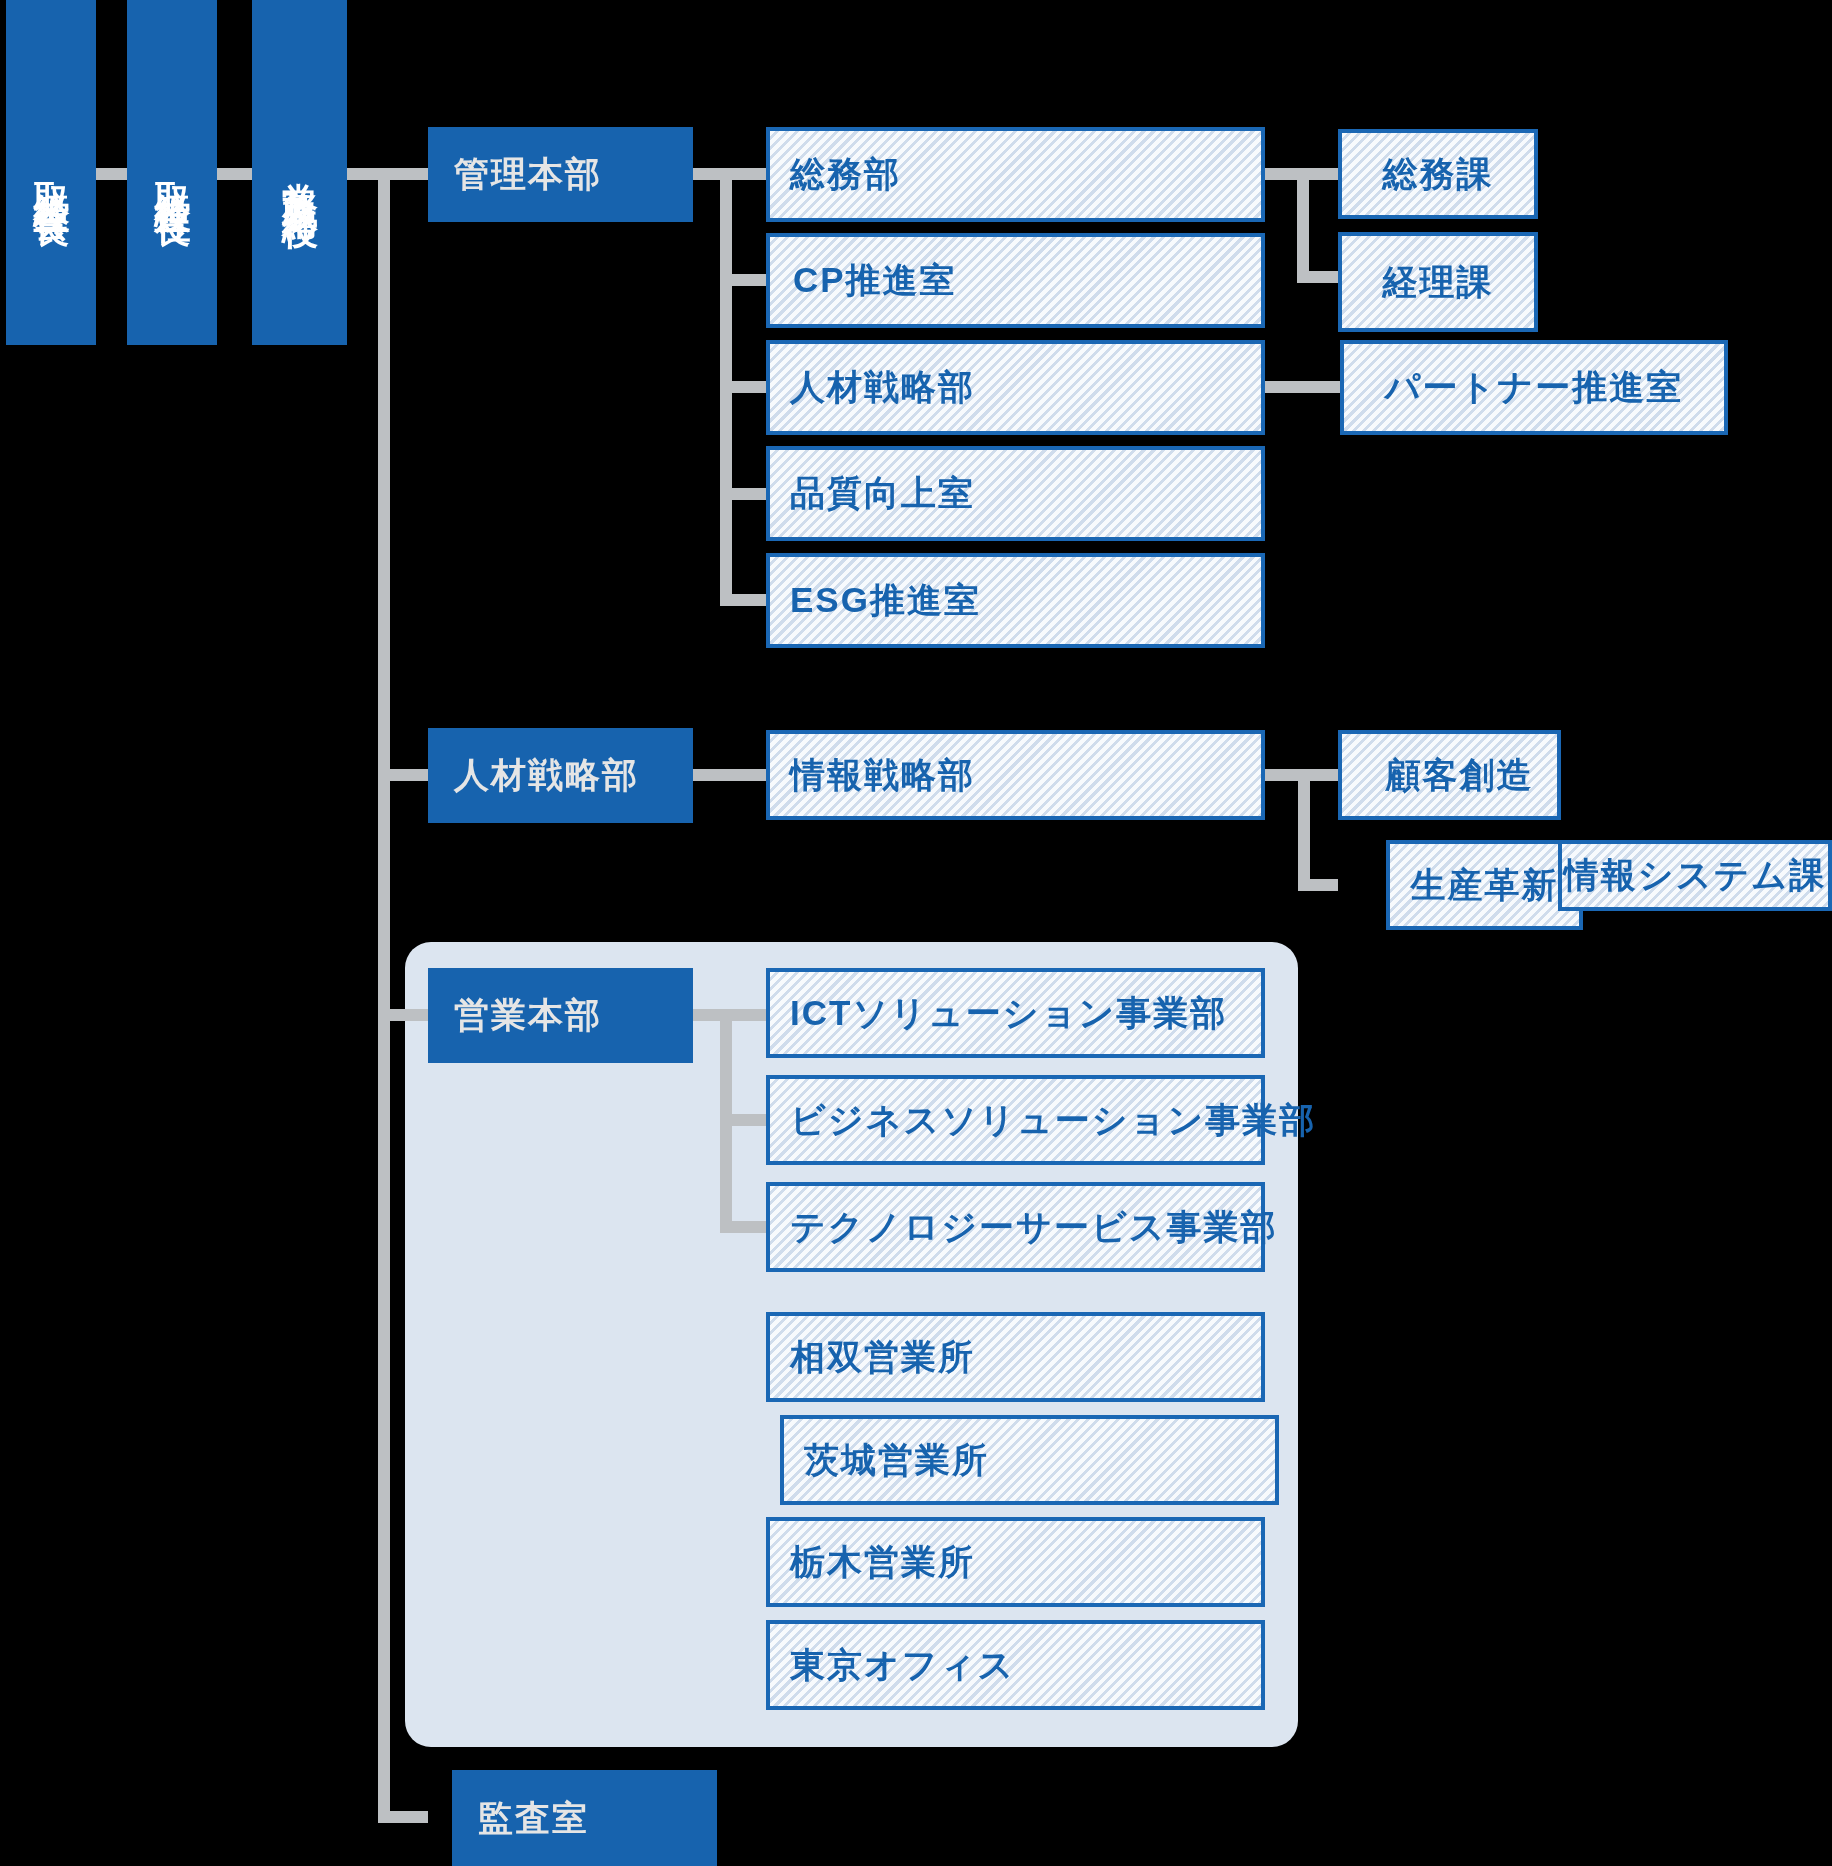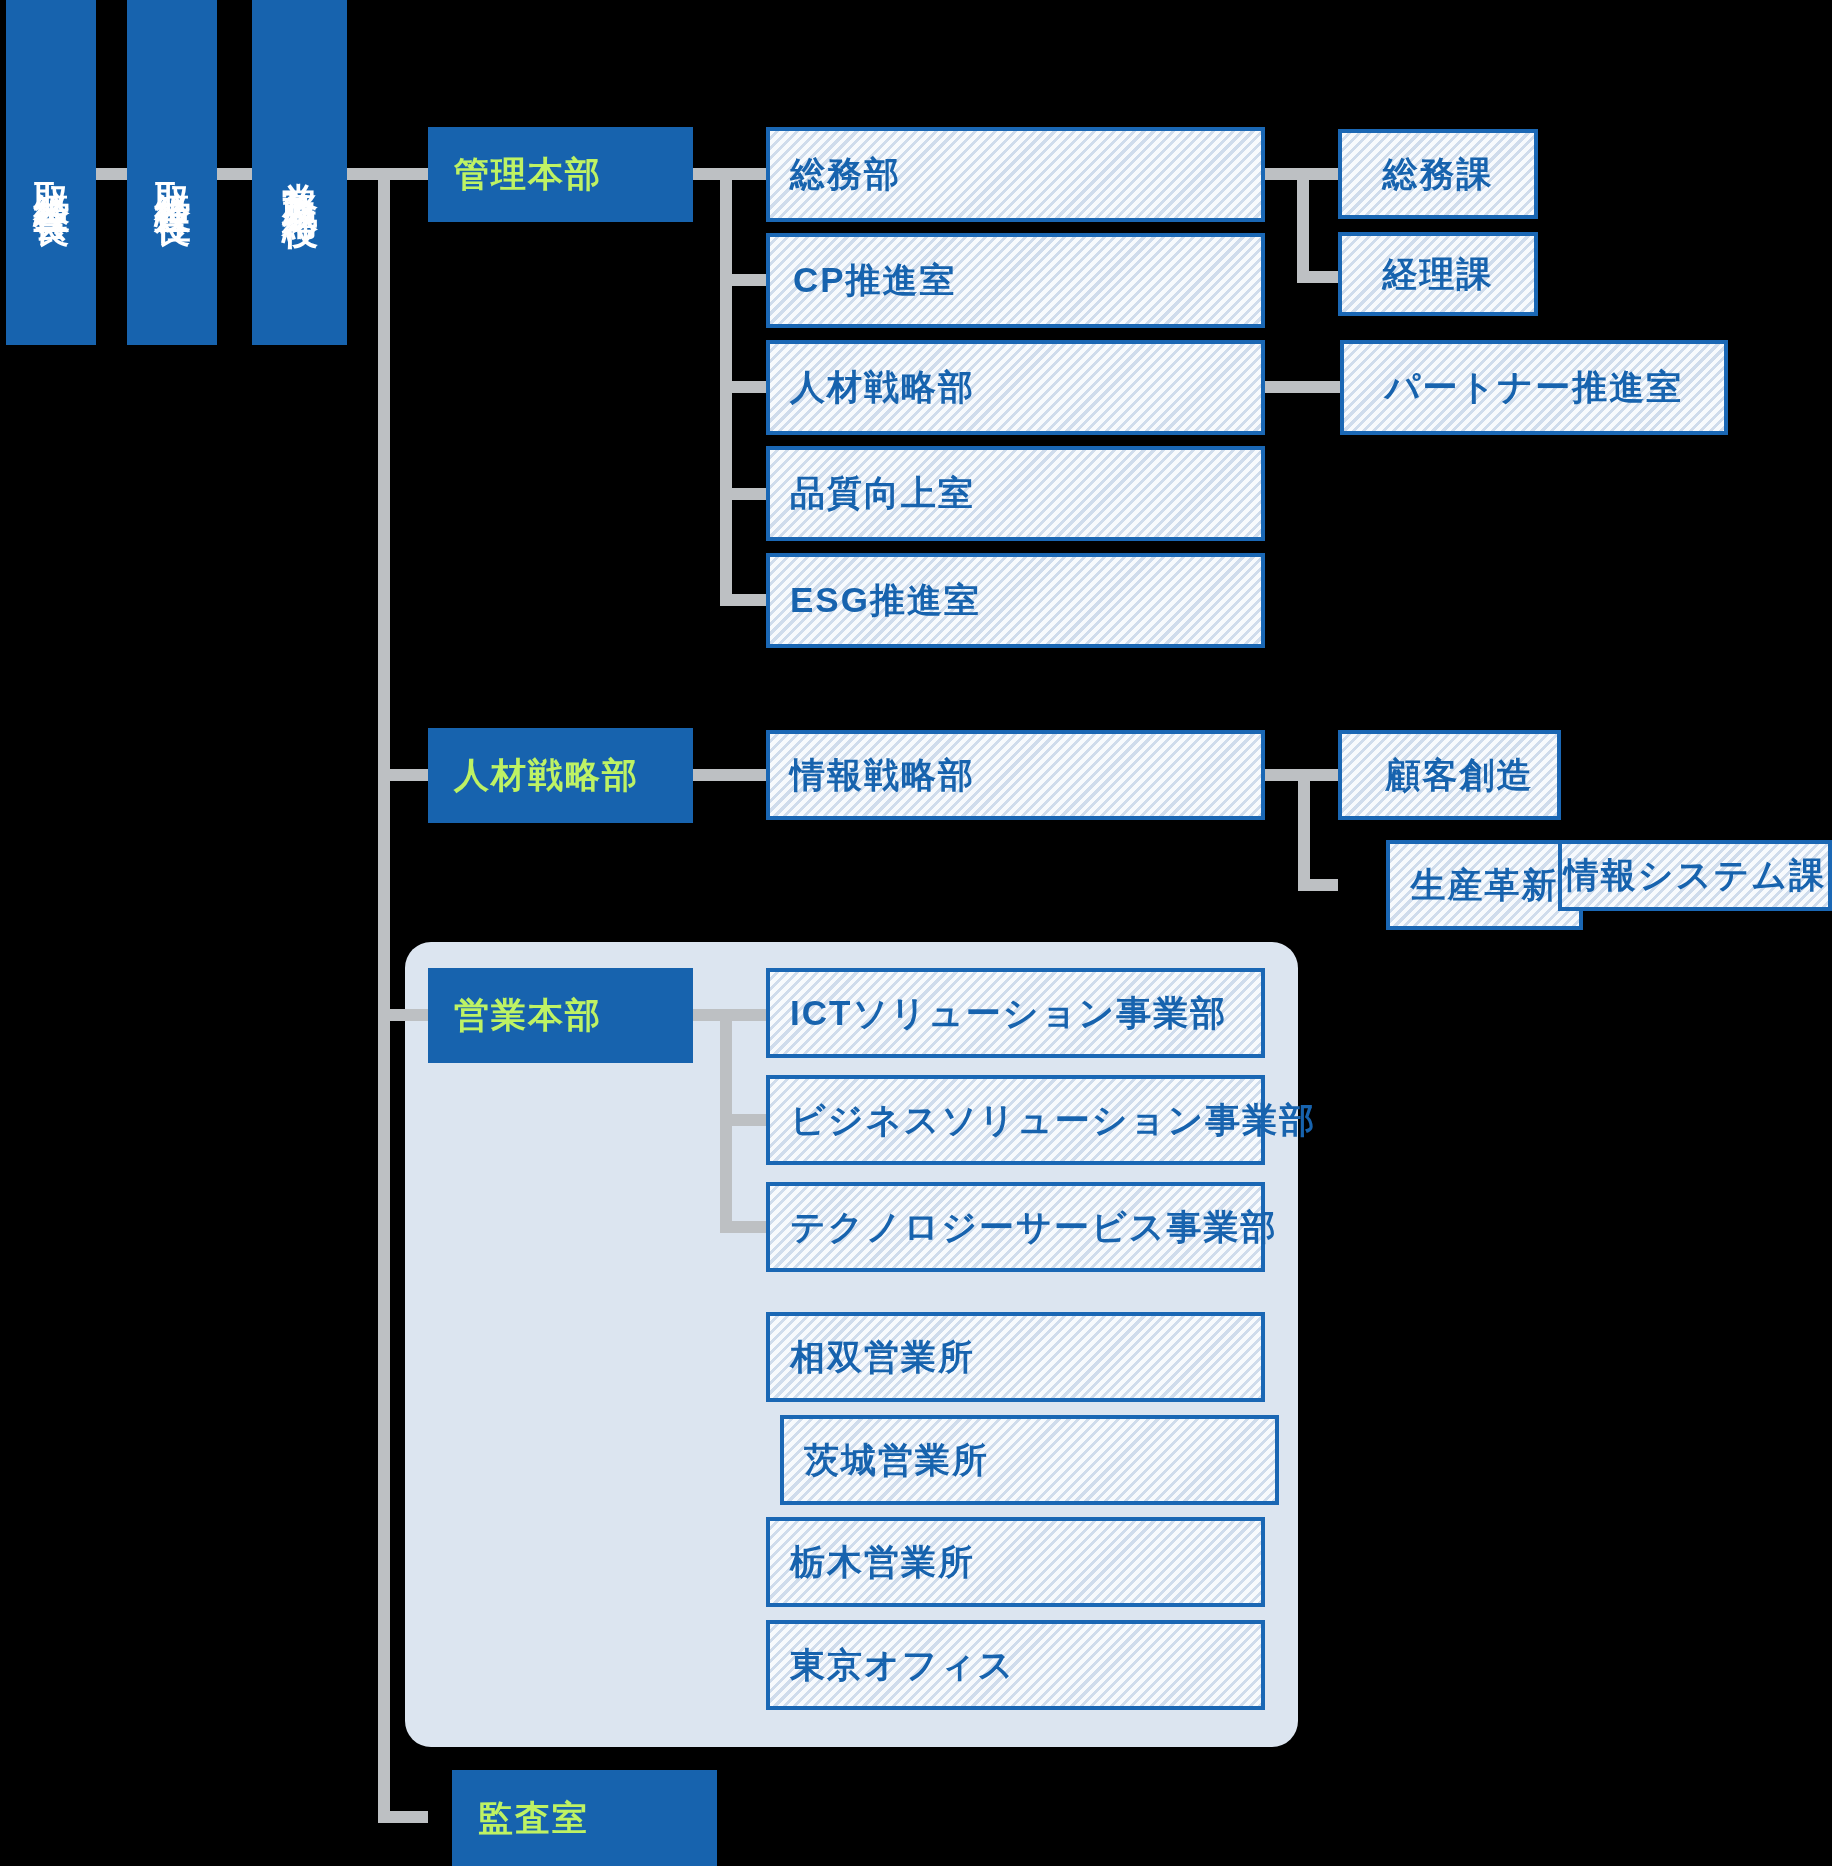--- a/index.html
+++ b/index.html
@@ -2,21 +2,21 @@
 <html><head>
 <meta charset="utf-8">
 <style>
   html,body{margin:0;padding:0;background:#000;}
   .stage{
     position:relative;width:1832px;height:1866px;background:#000;overflow:hidden;
     font-family:"Liberation Sans","DejaVu Sans",sans-serif;font-weight:bold;
   }
   
   .hub{
-    position:absolute;background:#1763ae;color:#bef264;
+    position:absolute;background:#1763ae;color:#e5e5e5;
     display:flex;align-items:center;padding-left:26px;box-sizing:border-box;
     font-size:35px;letter-spacing:2px;white-space:nowrap;z-index:3;
   }
   
   .leaf{
     position:absolute;box-sizing:border-box;
     background:repeating-linear-gradient(135deg,#f7fafd 0 4px,#cfdcec 4px 7px);
     border:4px solid #1a67b4;color:#1763ae;
     display:flex;align-items:center;padding-left:20px;
     font-size:35px;letter-spacing:2px;white-space:nowrap;z-index:3;
@@ -77,21 +77,21 @@
   <div class="exec" style="left:127px;width:90px;">取締役社長</div>
   <div class="exec" style="left:252px;width:95px;">常務取締役</div>
 
   <div class="hub" style="left:428px;top:127px;width:265px;height:95px;">管理本部</div>
   <div class="leaf" style="left:766px;top:127px;width:499px;height:95px;">総務部</div>
   <div class="leaf" style="left:766px;top:233px;width:499px;height:95px;padding-left:23px;">CP推進室</div>
   <div class="leaf" style="left:766px;top:340px;width:499px;height:95px;">人材戦略部</div>
   <div class="leaf" style="left:766px;top:446px;width:499px;height:95px;">品質向上室</div>
   <div class="leaf" style="left:766px;top:553px;width:499px;height:95px;">ESG推進室</div>
   <div class="leaf center" style="left:1338px;top:129px;width:200px;height:90px;">総務課</div>
-  <div class="leaf center" style="left:1338px;top:232px;width:200px;height:84px;">経理課</div>
+  <div class="leaf center" style="left:1338px;top:232px;width:200px;height:100px;">経理課</div>
   <div class="leaf center" style="left:1340px;top:340px;width:388px;height:95px;">パートナー推進室</div>
 
   <div class="hub" style="left:428px;top:728px;width:265px;height:95px;">人材戦略部</div>
   <div class="leaf" style="left:766px;top:730px;width:499px;height:90px;">情報戦略部</div>
   <div class="leaf center" style="left:1338px;top:730px;width:223px;height:90px;padding-left:20px;">顧客創造</div>
   <div class="leaf center" style="left:1338px;top:840px;width:197px;height:90px;margin-left:48px;">生産革新</div>
   <div class="leaf center" style="left:1558px;top:840px;width:274px;height:71px;">情報システム課</div>
 
   <div class="hub" style="left:428px;top:968px;width:265px;height:95px;">営業本部</div>
   <div class="leaf" style="left:766px;top:968px;width:499px;height:90px;">ICTソリューション事業部</div>

